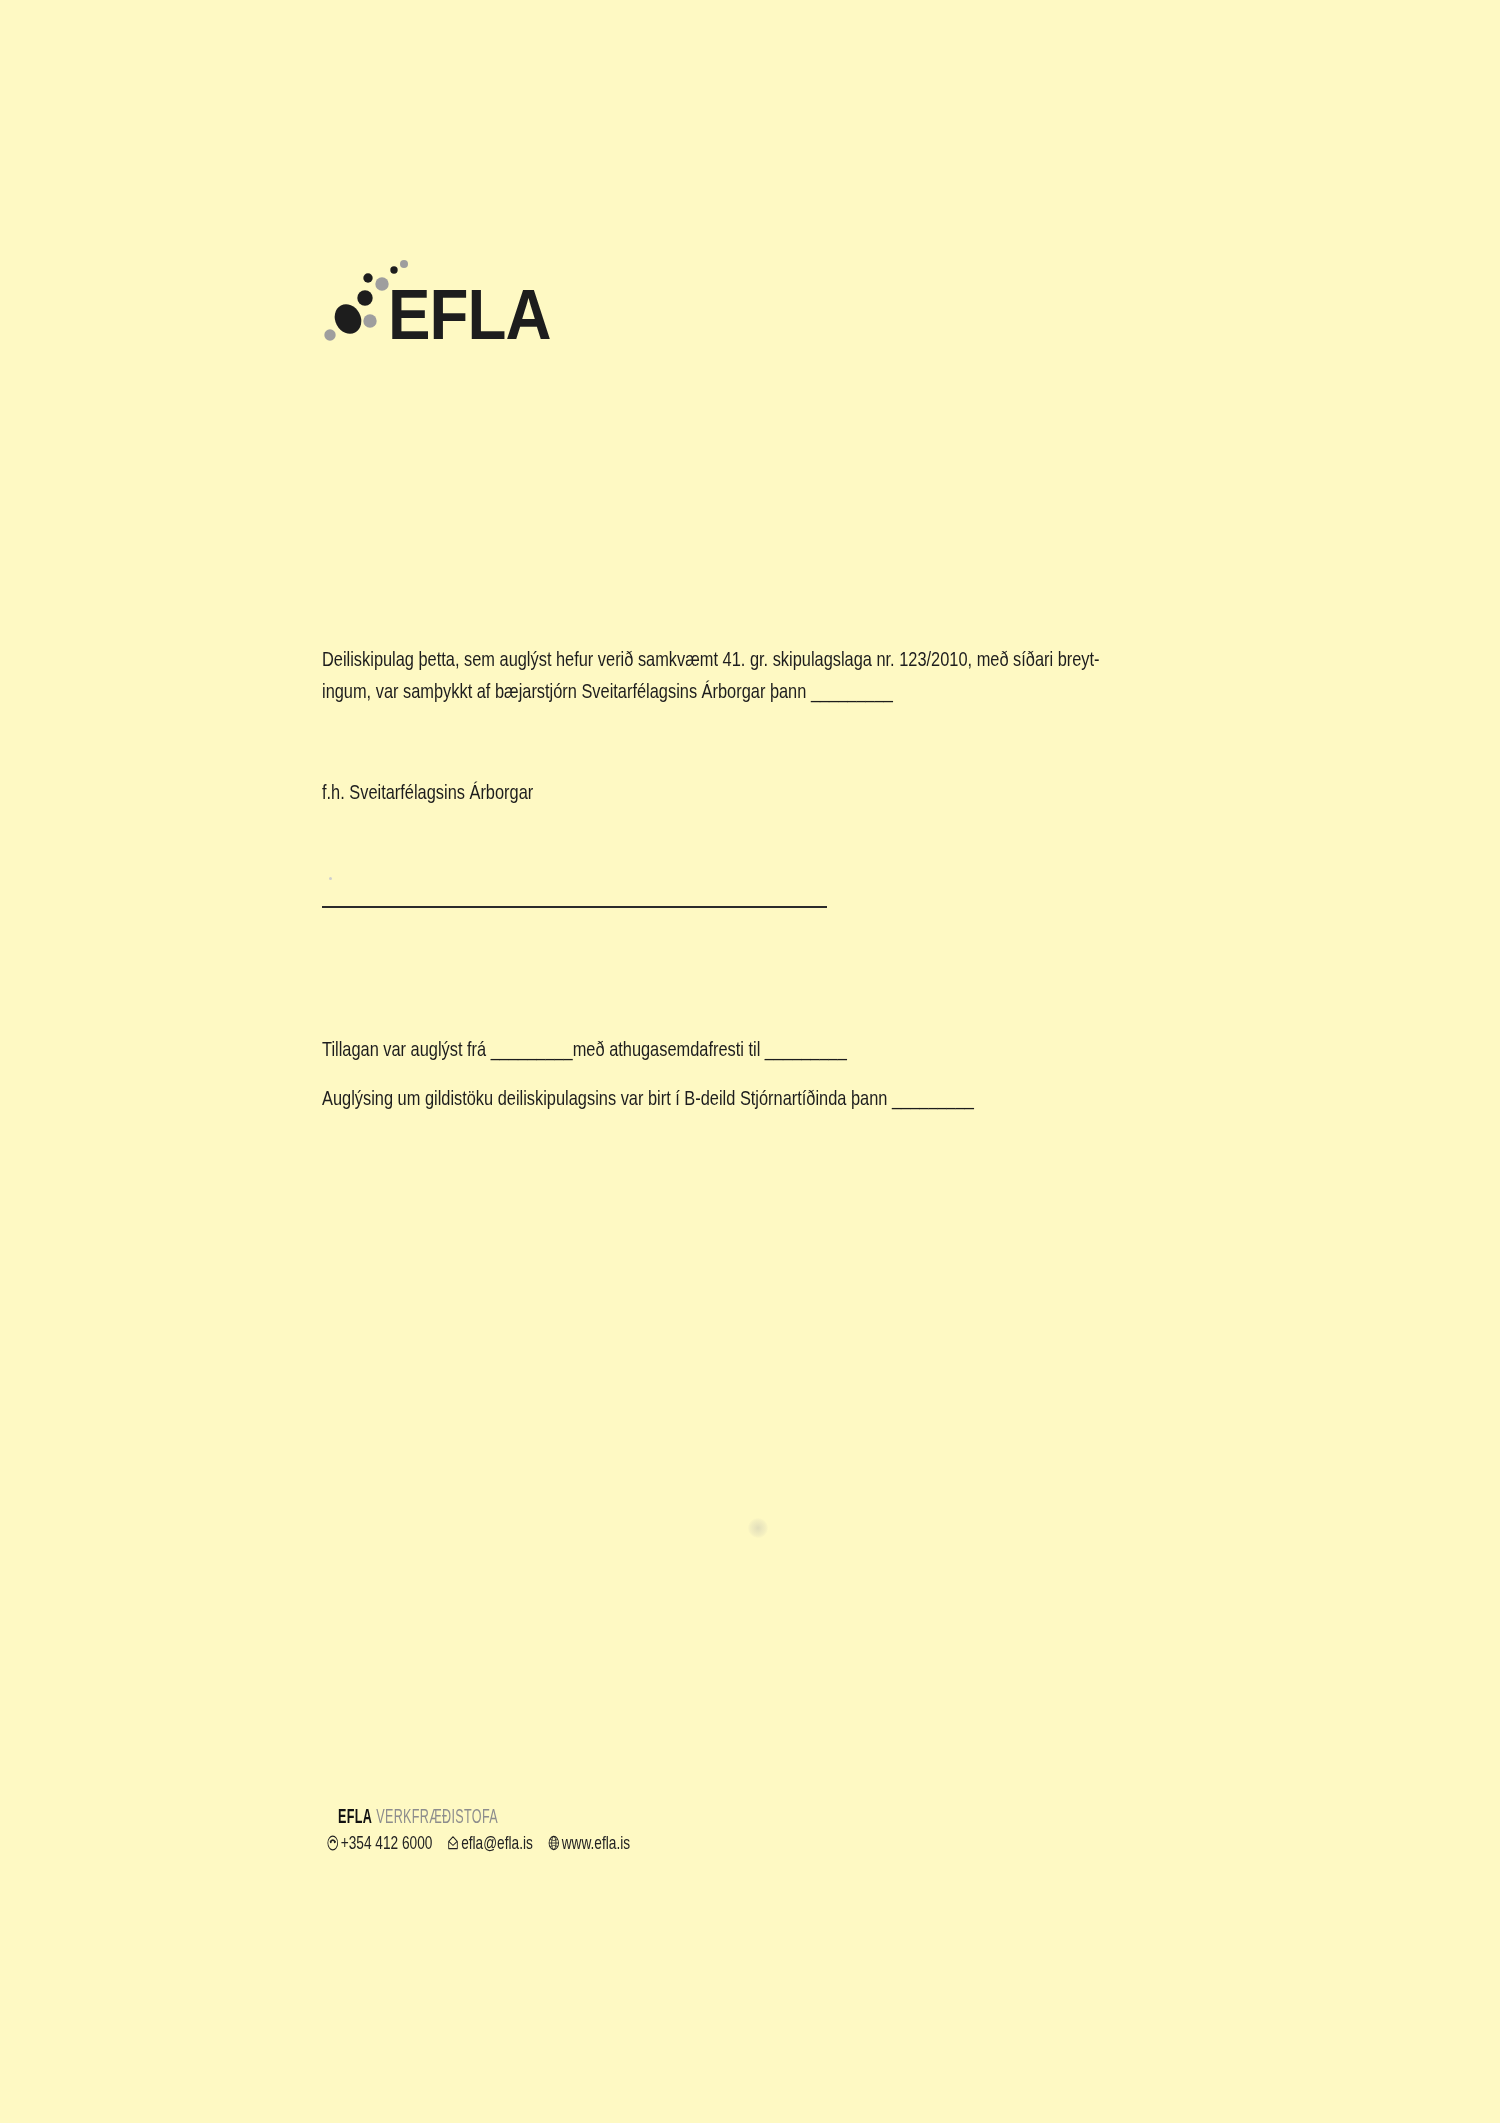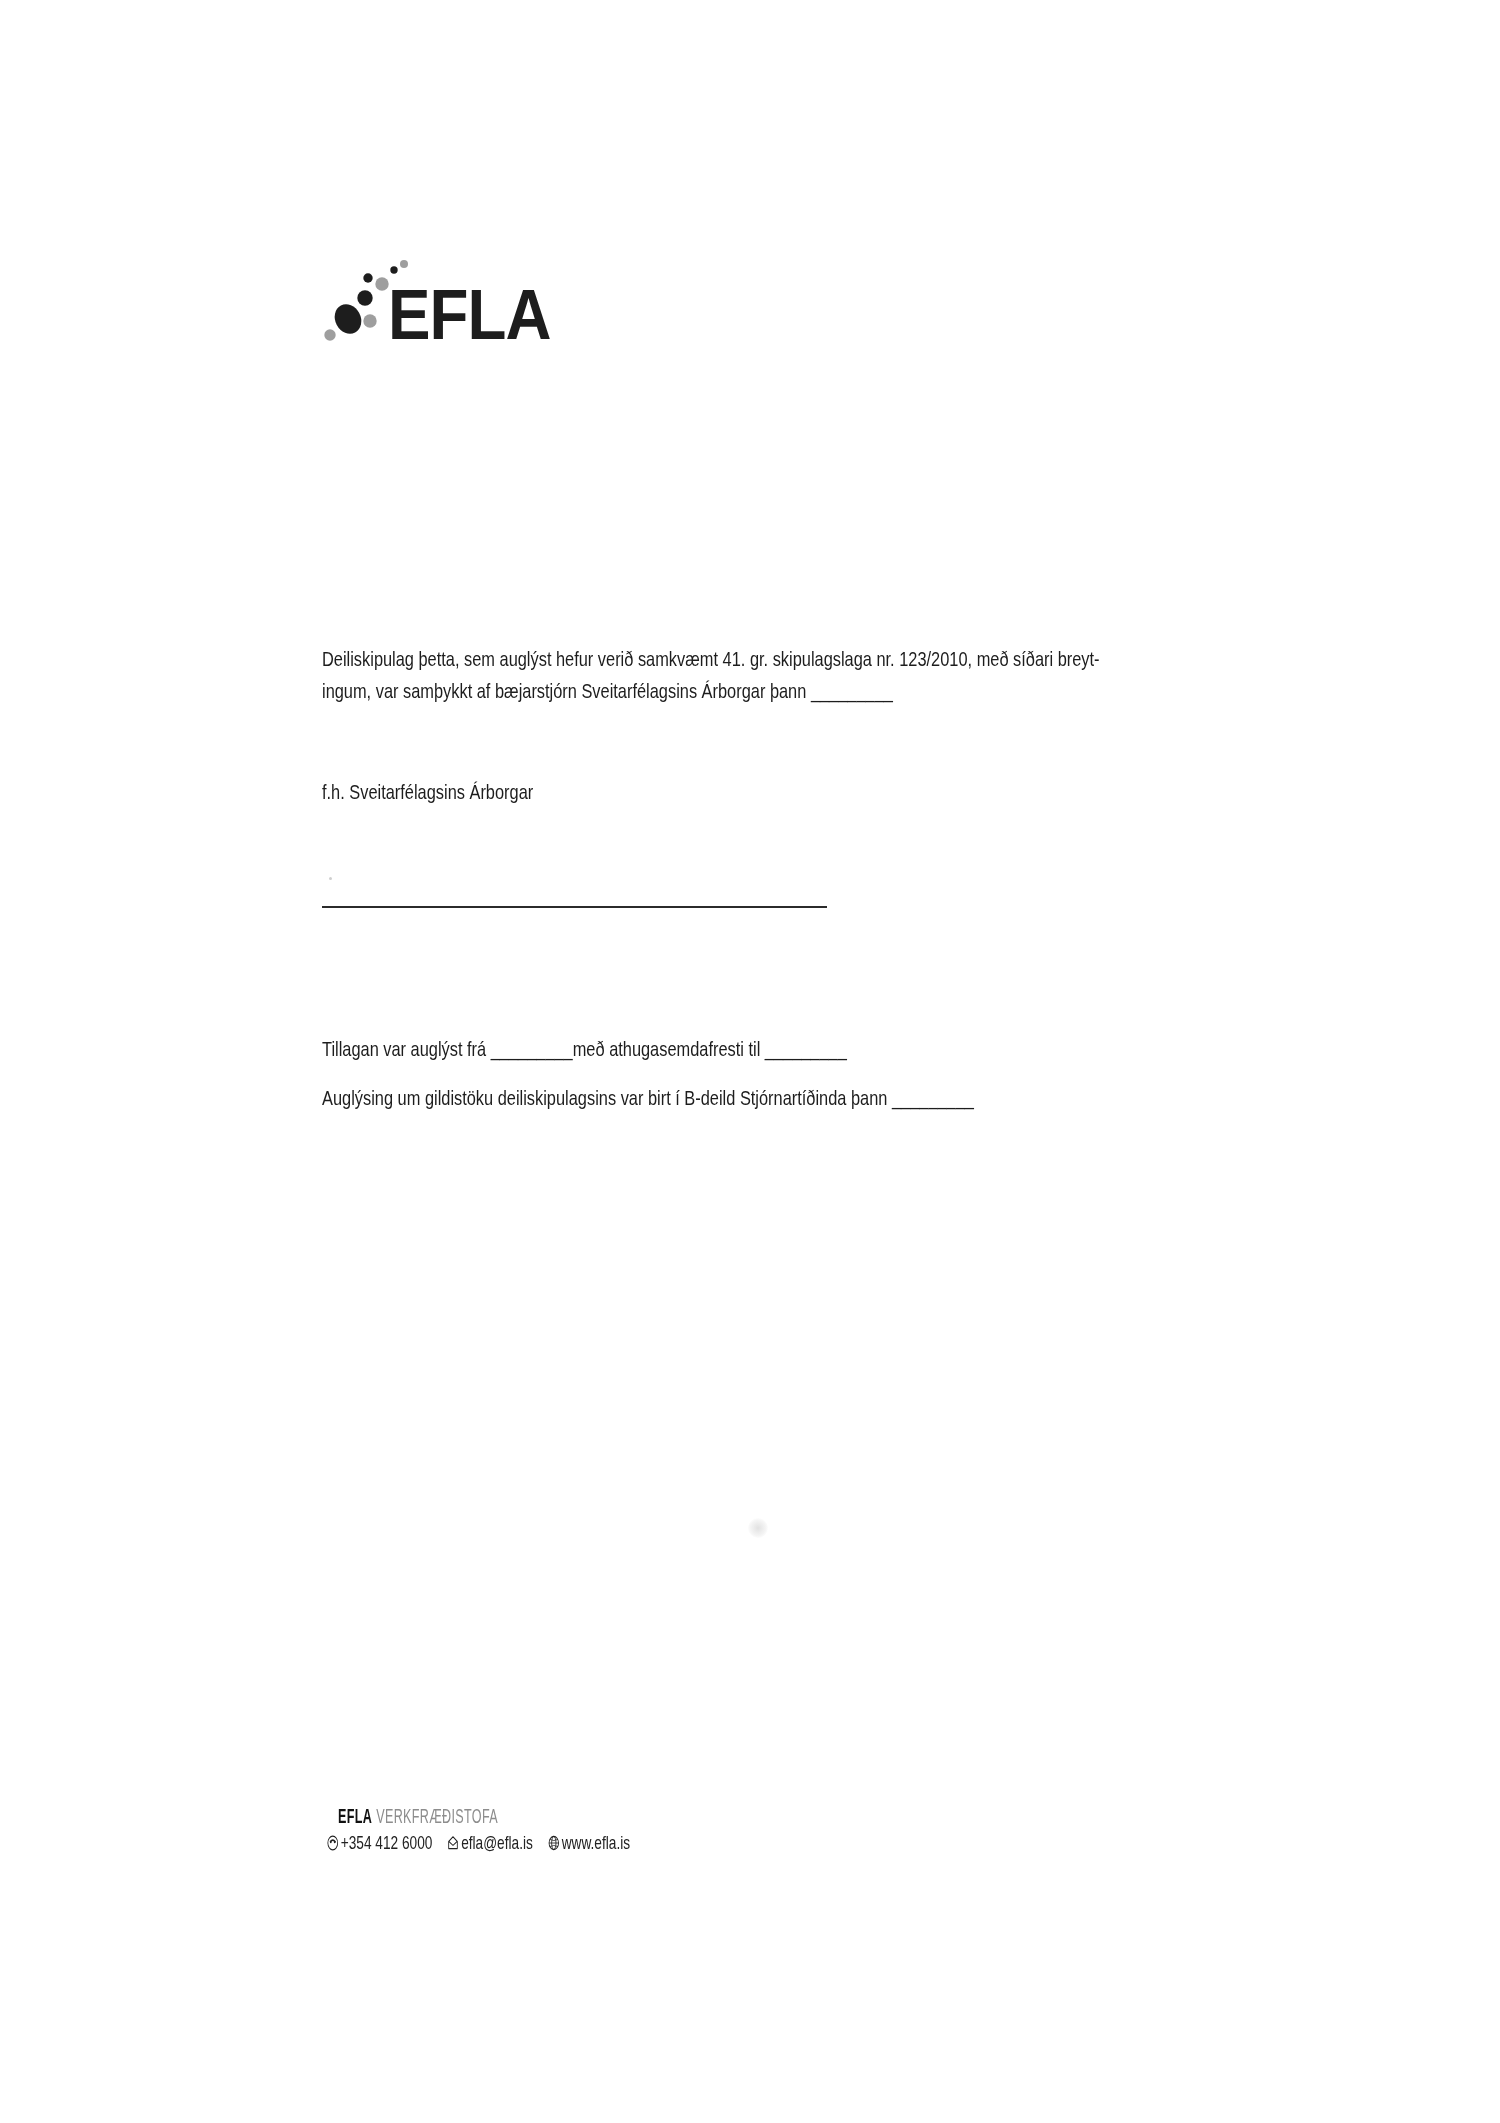--- a/index.html
+++ b/index.html
@@ -5,21 +5,21 @@
   html, body {
     margin: 0;
     padding: 0;
     background: #e8e8e8;
     font-family: "Liberation Sans", sans-serif;
   }
   .page {
     position: relative;
     width: 1500px;
     height: 2123px;
-    background: #ffffff;
+    background: #fef9c3;
     overflow: hidden;
     color: #1d1d1d;
   }
   
   .logo-dots {
     position: absolute;
     left: 320px;
     top: 252px;
   }
   .logo-wordmark {

